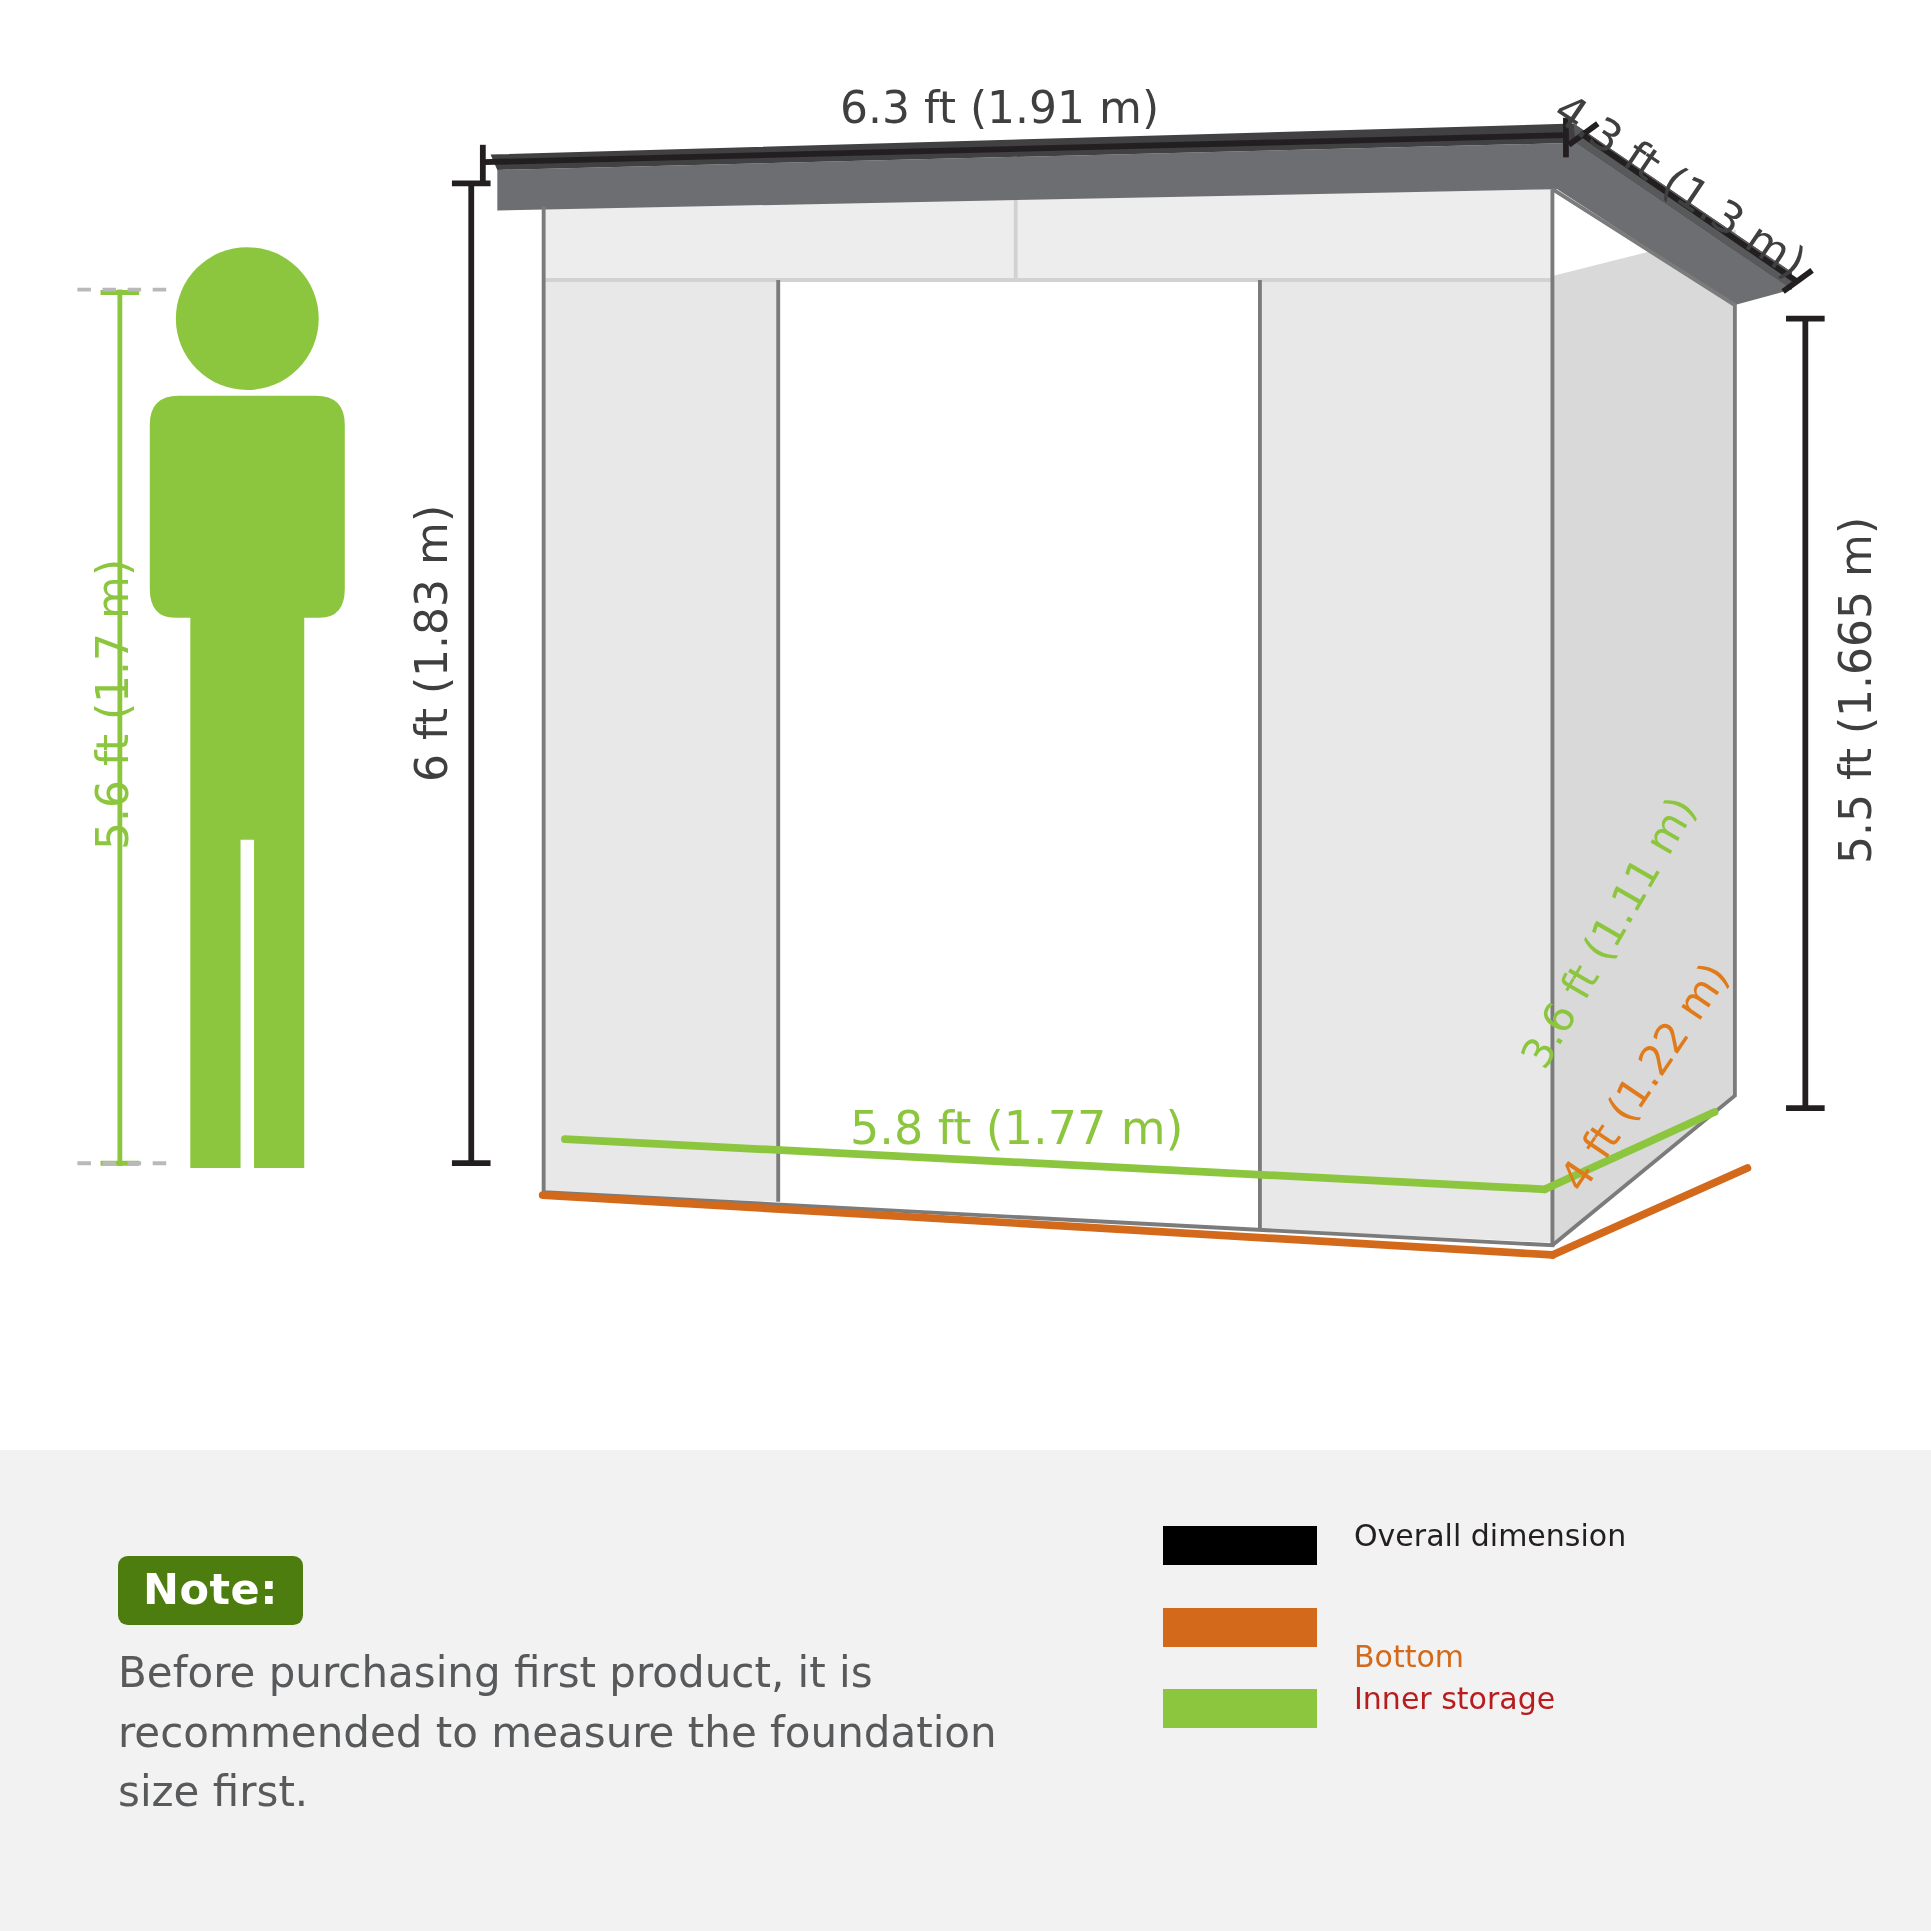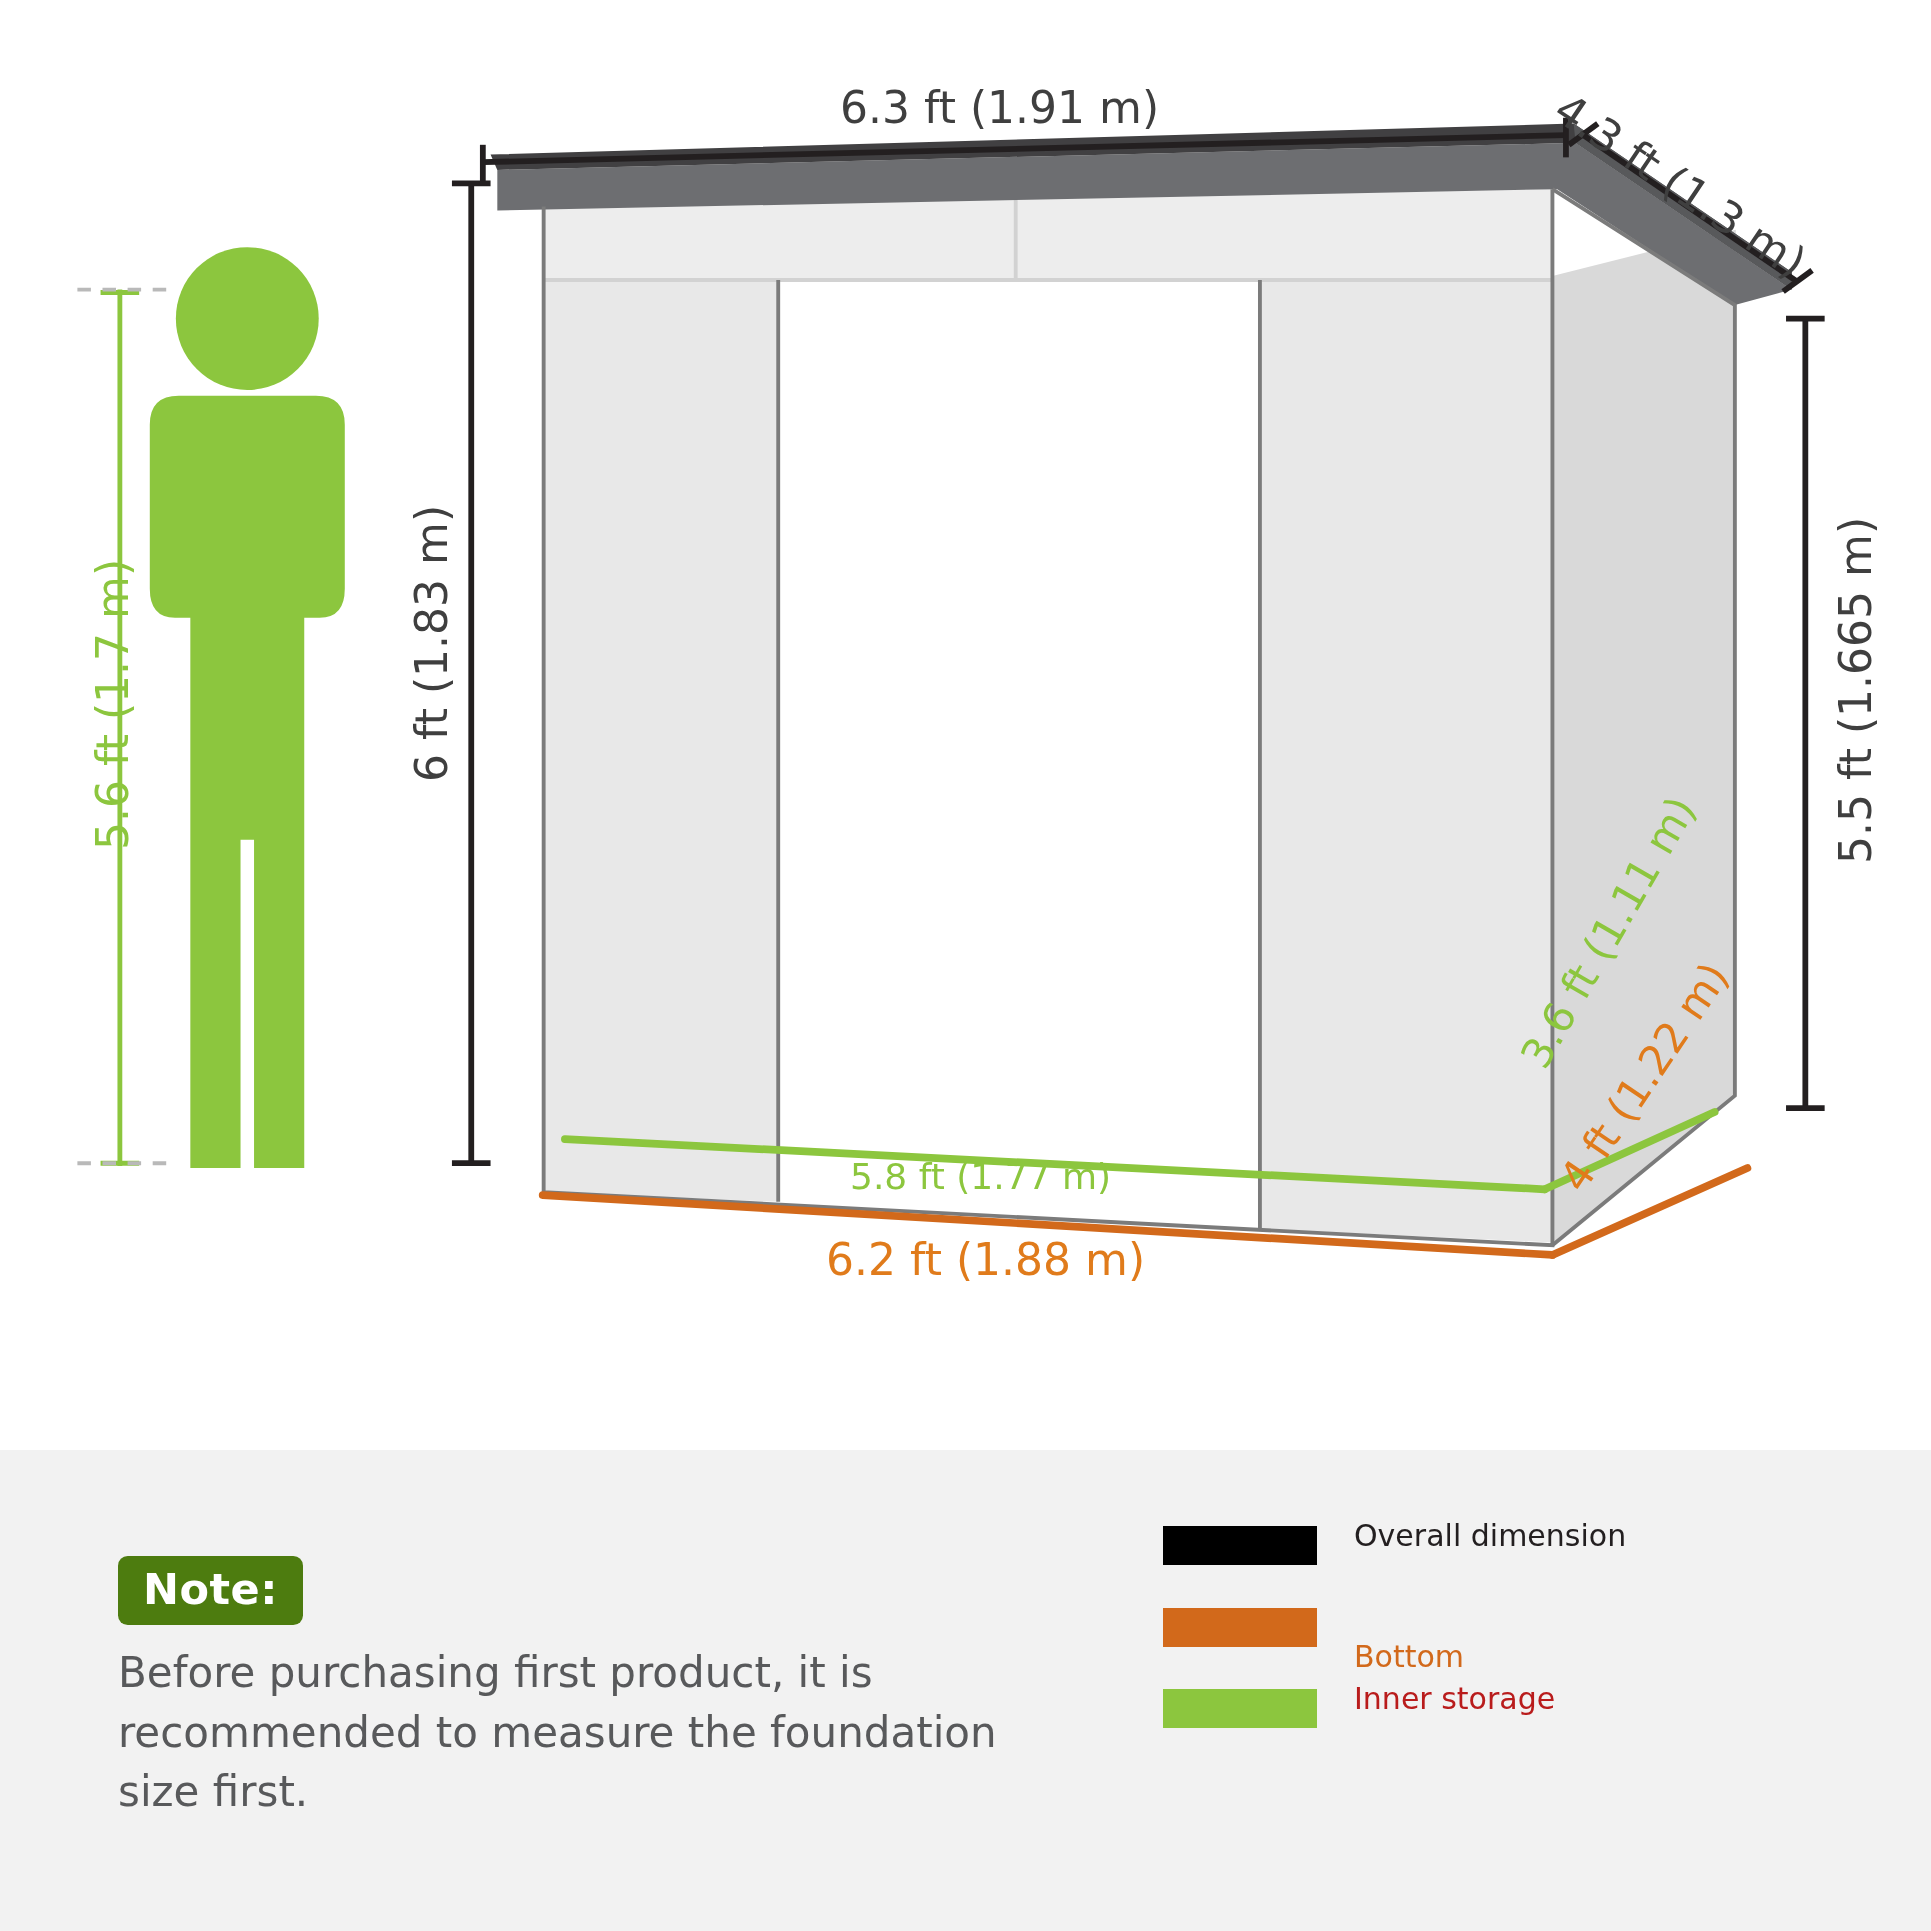--- a/index.html
+++ b/index.html
@@ -190,25 +190,24 @@
     <div class="lbl lbl-green rot90" style="left:87px; top:850px; font-size:44px;">5.6 ft (1.7 m)</div>
 
     <div class="lbl lbl-dark" style="left:840px; top:82px; font-size:44px;text-align:right;">6.3 ft (1.91 m)</div>
 
     <div class="lbl lbl-dark" style="left:1574px; top:83px; font-size:44px; transform:rotate(34deg); transform-origin:left top;">4.3 ft (1.3 m)</div>
 
     <div class="lbl lbl-dark rot90" style="left:406px; top:782px; font-size:44px;">6 ft (1.83 m)</div>
 
     <div class="lbl lbl-dark rot90" style="left:1830px; top:864px; font-size:44px;">5.5 ft (1.665 m)</div>
 
-    <div class="lbl lbl-green" style="left:850px; top:1156px; font-size:36px;">5.8 ft (1.77 m)</div>
+    <div class="lbl lbl-green" style="left:850px; top:1101px; font-size:46px;">5.8 ft (1.77 m)</div>
 
     <div class="lbl lbl-green" style="left:1511px; top:1052px; font-size:42px; transform:rotate(-60deg); transform-origin:left top;">3.6 ft (1.11 m)</div>
 
-    <div class="lbl lbl-org" style="left:826px; top:1234px; font-size:44px;">6.2 ft (1.88 m)</div>
 
     <div class="lbl lbl-org" style="left:1550px; top:1173px; font-size:42px; transform:rotate(-56deg); transform-origin:left top;">4 ft (1.22 m)</div>
   </div>
 
   <div id="bottom">
 
     <div id="note-badge">Note:</div>
 
     <div id="note-text">Before purchasing first product, it is recommended to measure the foundation size first.</div>
 

